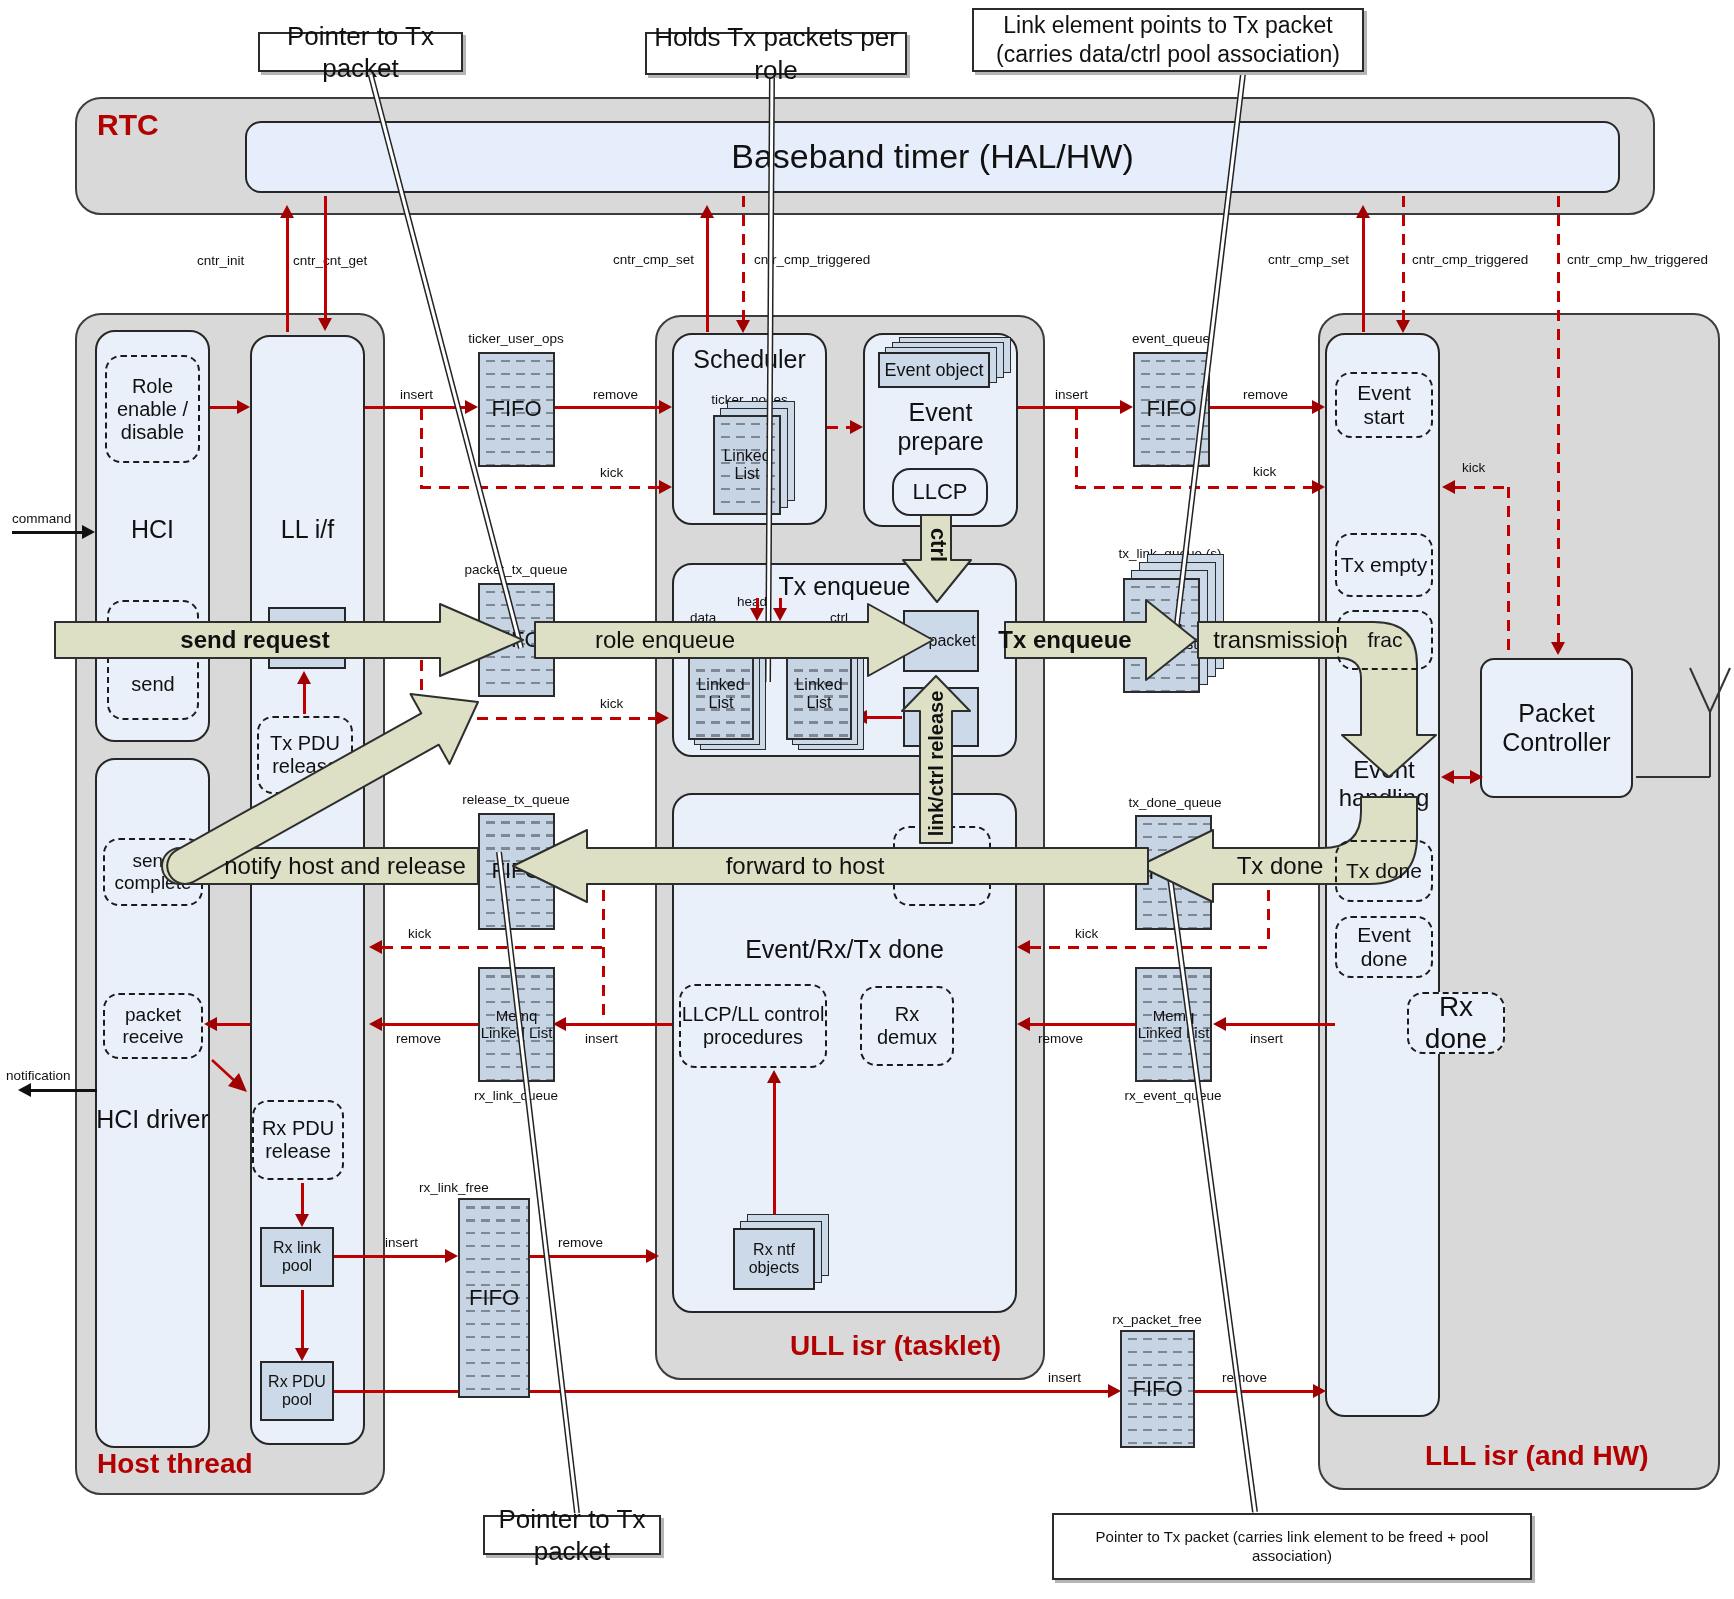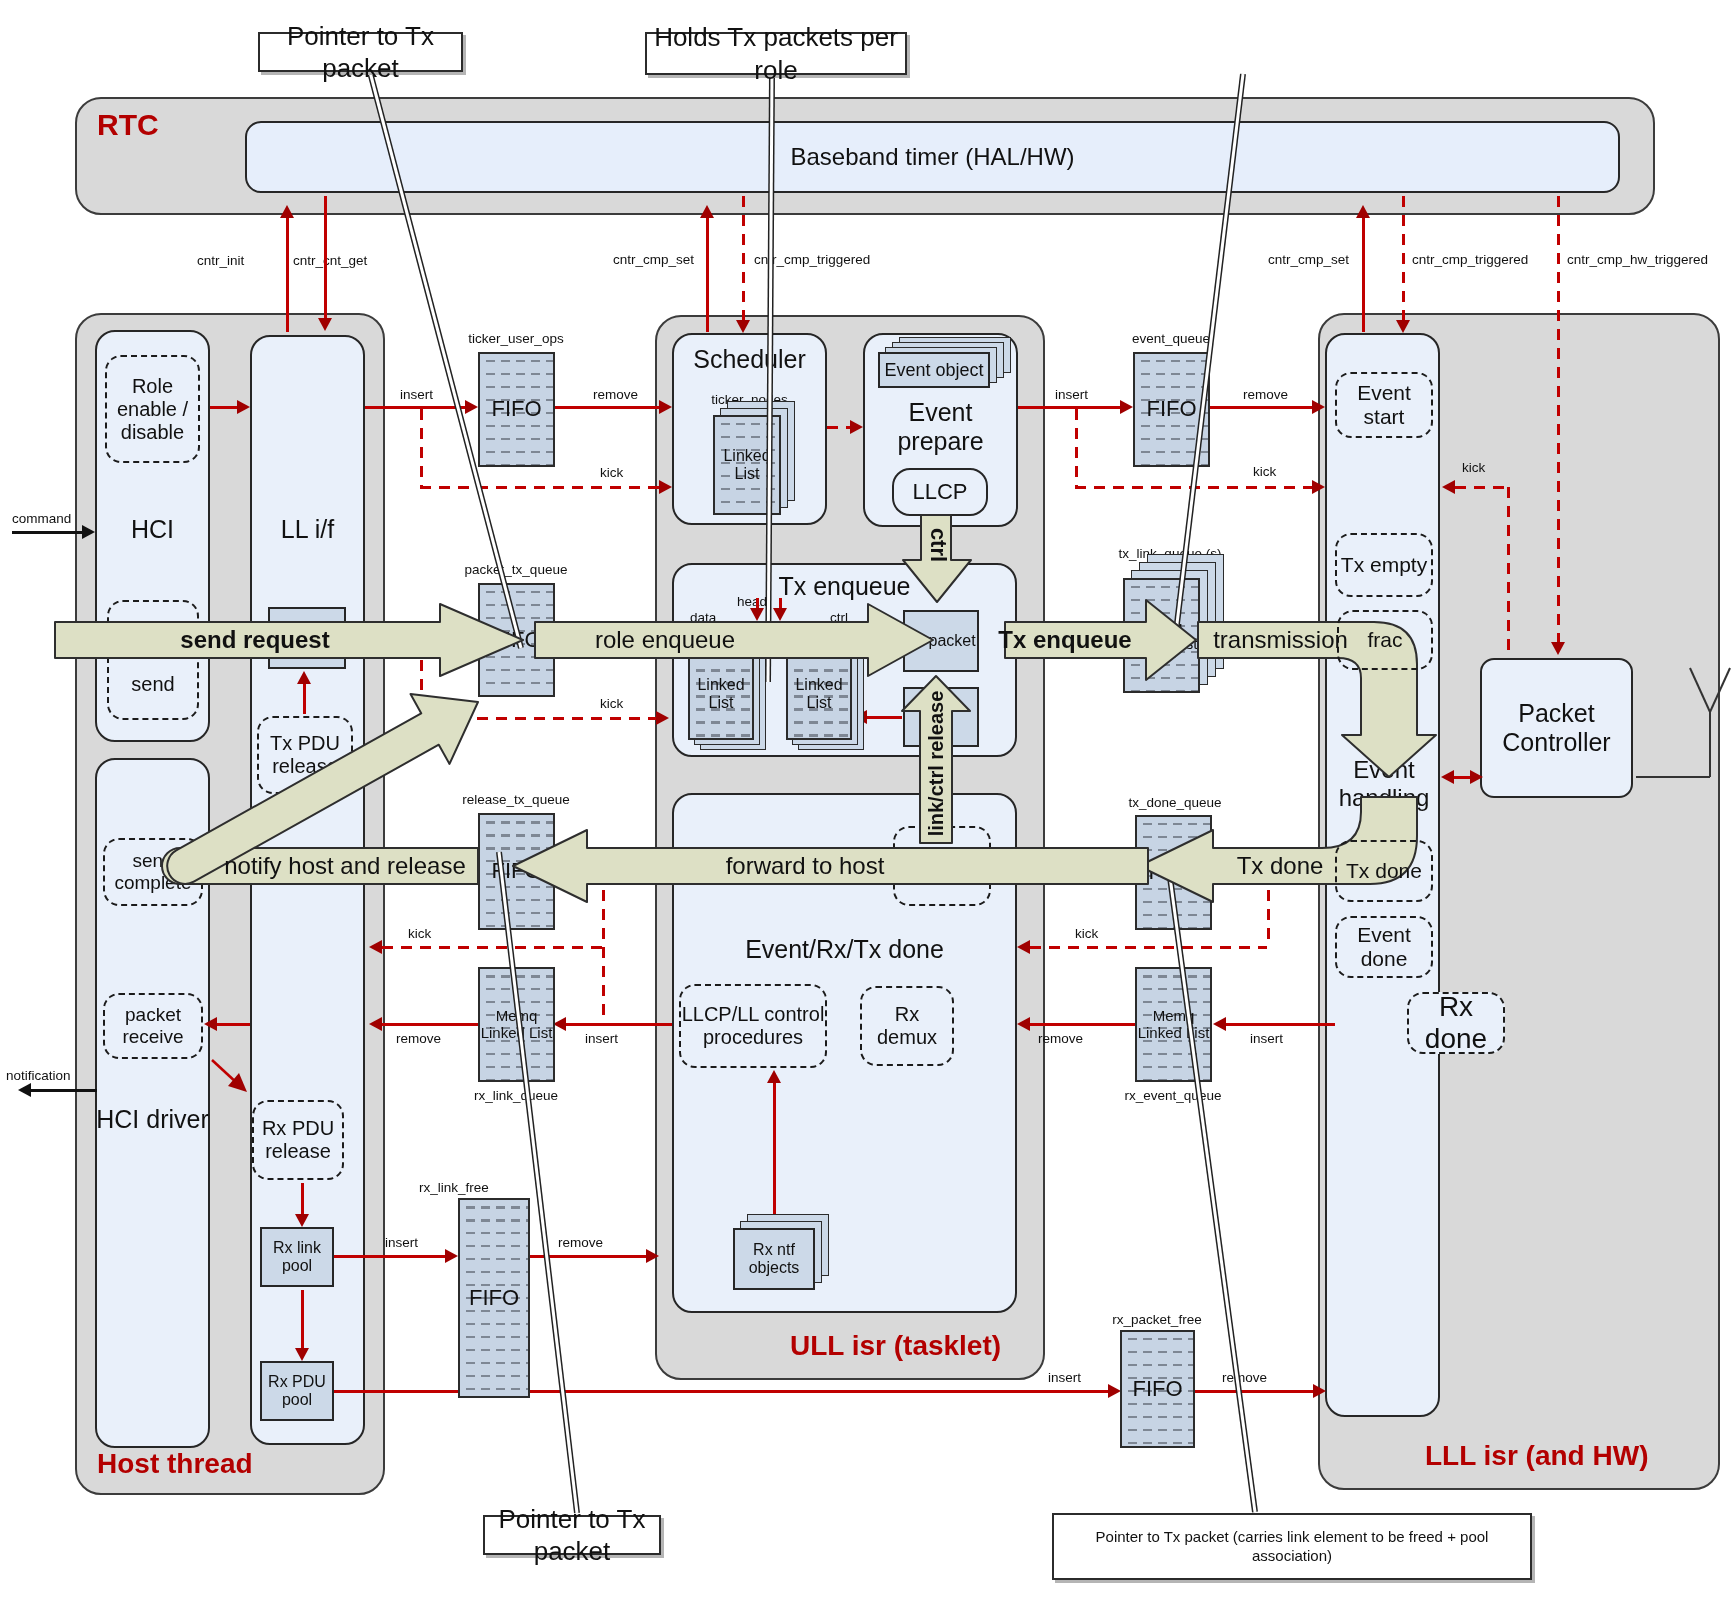--- a/index.html
+++ b/index.html
@@ -42,21 +42,21 @@
   svg.layer{position:absolute;left:0;top:0;z-index:5;pointer-events:none;}
 </style>
 </head>
 <body>
 
 <div id="stage">
 
   <div class="abs panel" style="left:75px;top:97px;width:1580px;height:118px;"></div>
   <div class="abs redlbl" style="left:97px;top:108px;font-size:30px;">RTC</div>
   <div class="abs bbox" style="left:245px;top:121px;width:1375px;height:72px;border-radius:16px;background:#e6eefb;display:flex;align-items:center;justify-content:center;">
-    <span class="title" style="font-size:24px;">Baseband timer (HAL/HW)</span>
+    <span class="title" style="font-size:34px;">Baseband timer (HAL/HW)</span>
   </div>
 
   <div class="abs panel" style="left:75px;top:313px;width:310px;height:1182px;"></div>
   <div class="abs panel" style="left:655px;top:315px;width:390px;height:1065px;"></div>
   <div class="abs panel" style="left:1318px;top:313px;width:402px;height:1177px;"></div>
 
   <div class="abs redlbl" style="left:97px;top:1448px;">Host thread</div>
   <div class="abs redlbl" style="left:790px;top:1330px;">ULL isr (tasklet)</div>
   <div class="abs redlbl" style="left:1425px;top:1440px;">LLL isr (and HW)</div>
 
@@ -407,20 +407,23 @@
   <div class="abs bandtxt" style="left:200px;top:852px;width:290px;">notify host and release</div>
   <div class="abs bandtxt" style="left:918px;top:532px;width:40px;font-weight:bold;font-size:22px;transform:rotate(90deg);">ctrl</div>
   <div class="abs bandtxt" style="left:851px;top:752px;width:170px;font-weight:bold;font-size:20px;transform:rotate(-90deg);">link/ctrl release</div>
 
   <div class="abs callout" style="left:258px;top:32px;width:205px;height:40px;">
     <span>Pointer to Tx packet</span>
     </div>
   <div class="abs callout" style="left:645px;top:32px;width:262px;height:43px;">
     <span>Holds Tx packets per role</span>
     </div>
+  <div class="abs callout" style="left:972px;top:8px;width:392px;height:64px;font-size:23px;">
+    <span>Link element points to Tx packet (carries data/ctrl pool association)</span>
+    </div>
   <div class="abs callout" style="left:483px;top:1515px;width:178px;height:40px;">
     <span>Pointer to Tx packet</span>
     </div>
   <div class="abs callout" style="left:1052px;top:1513px;width:480px;height:67px;font-size:15px;">
     <span>Pointer to Tx packet (carries link element to be freed + pool association)</span>
     </div>
 
 </div>
 
 </body></html>

